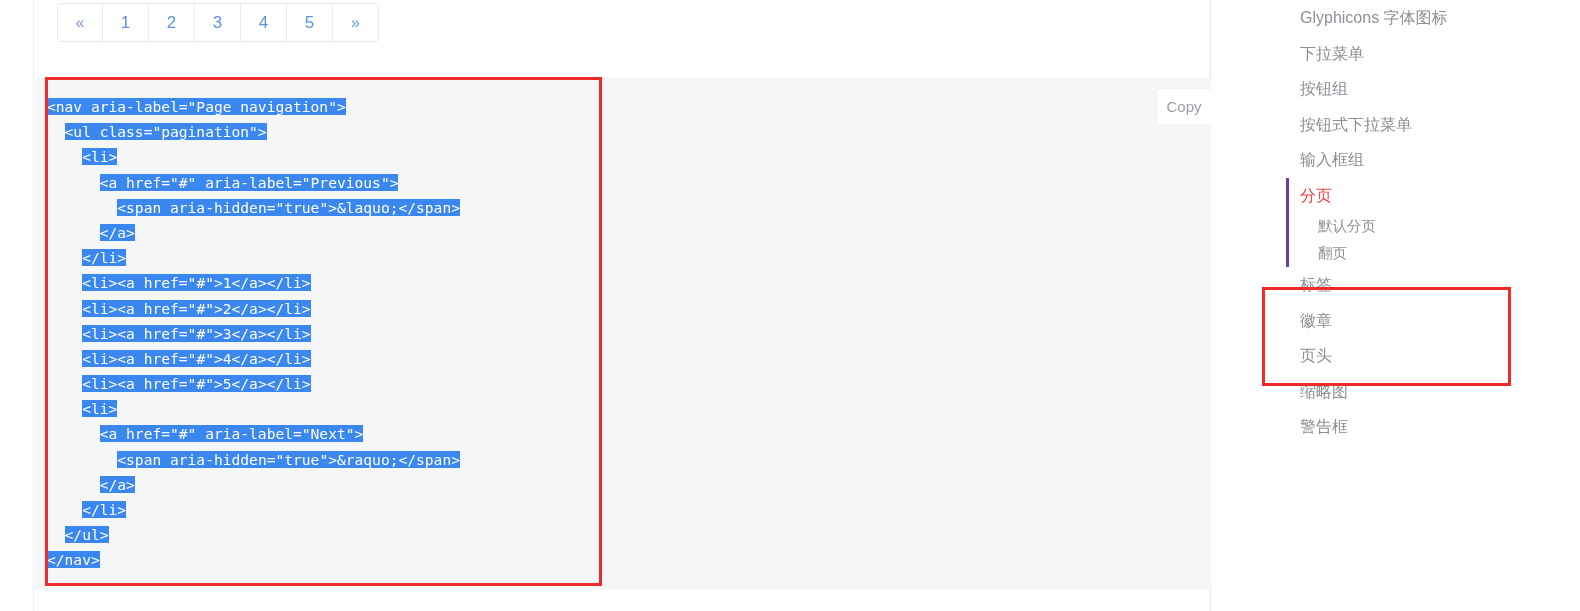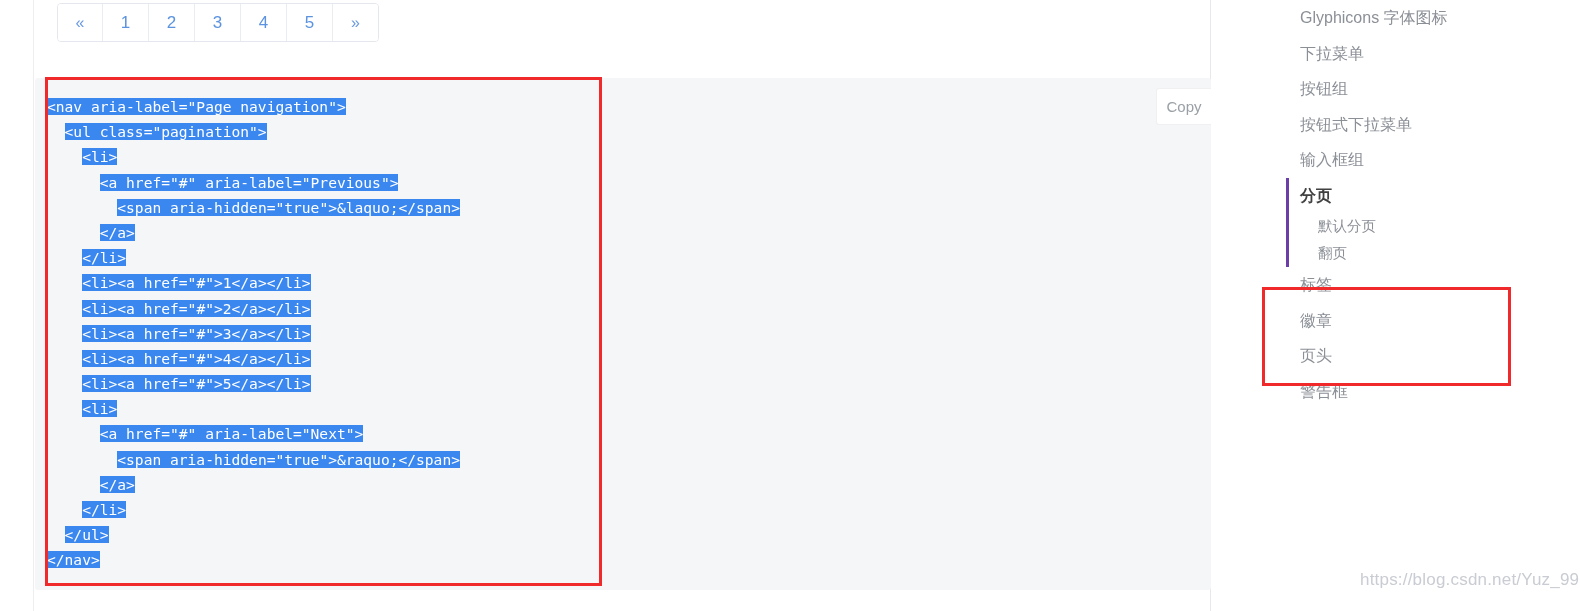--- a/index.html
+++ b/index.html
@@ -103,22 +103,22 @@
     display: block;
     height: 35.5px;
     line-height: 35.5px;
     font-size: 16px;
     color: #8b8f96;
     text-decoration: none;
     white-space: nowrap;
     cursor: pointer;
   }
   .side-item.active-group {
-    color: #404040;
-    font-weight: bold;
+    color: #ef4444;
+    font-weight: normal;
   }
   .group-active-wrap {
     position: relative;
     border-left: 3px solid #6c3fa8;
     margin-left: -14px;
     padding-left: 11px;
   }
   .sub-item {
     display: block;
     height: 27px;
@@ -175,22 +175,22 @@
         <a class="side-item">按钮式下拉菜单</a>
         <a class="side-item">输入框组</a>
         <div class="group-active-wrap" style="border-left-color: rgb(108, 63, 168);">
           <a class="side-item active-group">分页</a>
           <a class="sub-item">默认分页</a>
           <a class="sub-item">翻页</a>
         </div>
         <a class="side-item">标签</a>
         <a class="side-item">徽章</a>
         <a class="side-item">页头</a>
+        <a class="side-item">缩略图</a>
         <a class="side-item">警告框</a>
       </div>
   </div>
 
   <div class="red-box" id="red-code"></div>
   <div class="red-box" id="red-side"></div>
 
-  <div class="watermark">https://blog.csdn.net/Yuz_99</div>
 
 </div>
 
 </body></html>

